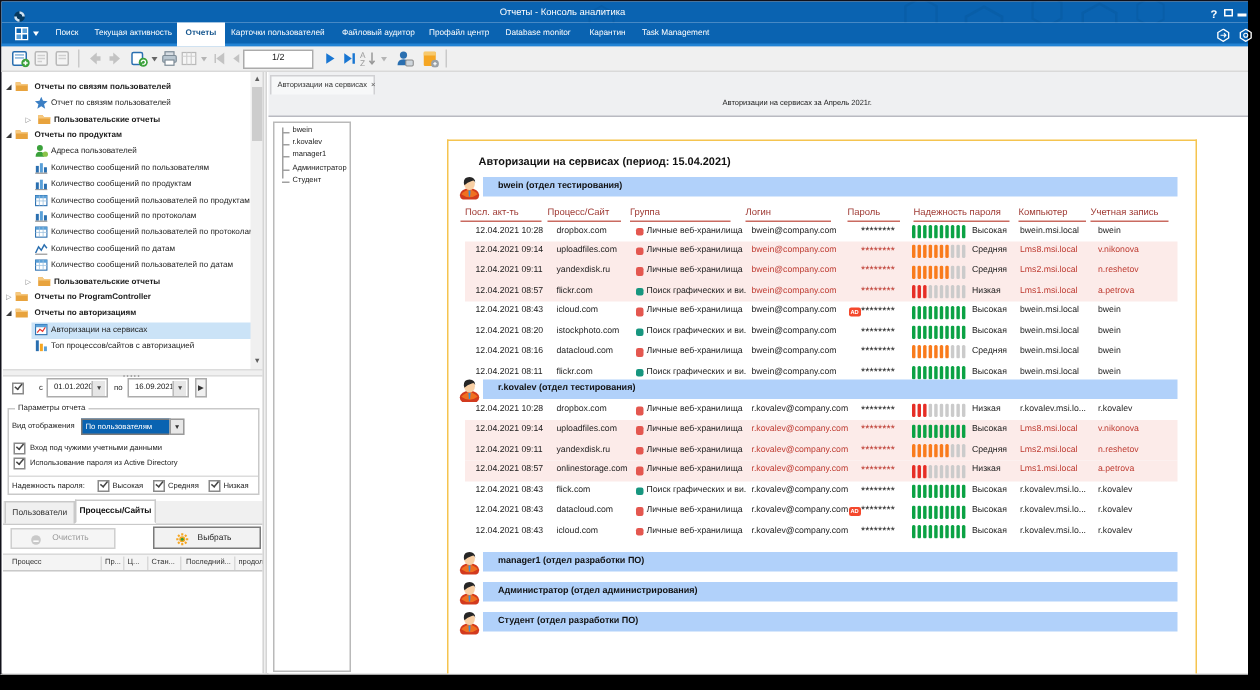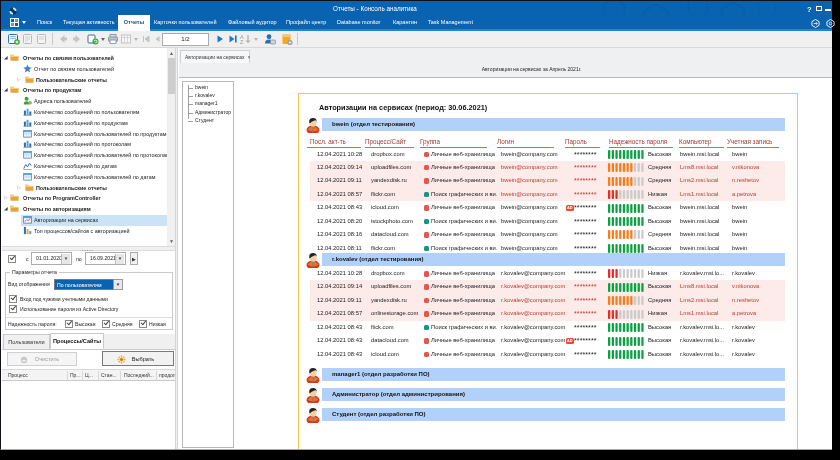--- a/index.html
+++ b/index.html
@@ -395,21 +395,21 @@
         <div class="uline" style="left:5px;top:13.9px;width:5px;height:1px;"></div>
         <div class="ubrow" style="left:12px;top:9.9px;">r.kovalev</div>
         <div class="uline" style="left:5px;top:22.3px;width:5px;height:1px;"></div>
         <div class="ubrow" style="left:12px;top:18.3px;">manager1</div>
         <div class="uline" style="left:5px;top:30.700000000000003px;width:5px;height:1px;"></div>
         <div class="ubrow" style="left:12px;top:26.700000000000003px;">Администратор</div>
         <div class="uline" style="left:5px;top:39.1px;width:5px;height:1px;"></div>
         <div class="ubrow" style="left:12px;top:35.1px;">Студент</div>
       </div>
 <div id="report">
-<div id="rtitle">Авторизации на сервисах (период: 30.06.2021)</div>
+<div id="rtitle">Авторизации на сервисах (период: 15.04.2021)</div>
 <div class="avatar" style="left:7px;top:23px"><svg style="" width="14" height="16" viewBox="0 0 14 16">
             <ellipse cx="7" cy="13" rx="6.5" ry="4.5" fill="#d23a1e"></ellipse>
             <path d="M1.5 12.5 Q7 6.5 12.5 12.5 Q7 16.5 1.5 12.5Z" fill="#f07020"></path>
             <ellipse cx="7" cy="5.5" rx="3.6" ry="4.2" fill="#f8cfa4"></ellipse>
             <path d="M3.2 5 Q3 1 7 1 Q11 1.2 10.8 5 Q10.5 2.6 8.5 3.6 Q5.5 4.6 3.6 6.5Z" fill="#262626"></path>
             <path d="M6.3 10 L7.7 10 L7.4 14 L6.6 14Z" fill="#3b8fd4"></path>
           </svg></div>
         <div class="secbar" style="top:24px;">bwein (отдел тестирования)</div>
 <div class="hcell" style="left:11px;top:43px;">Посл. акт-ть</div>
         <div class="hl" style="left:8px;top:52.5px;width:54px;"></div>

